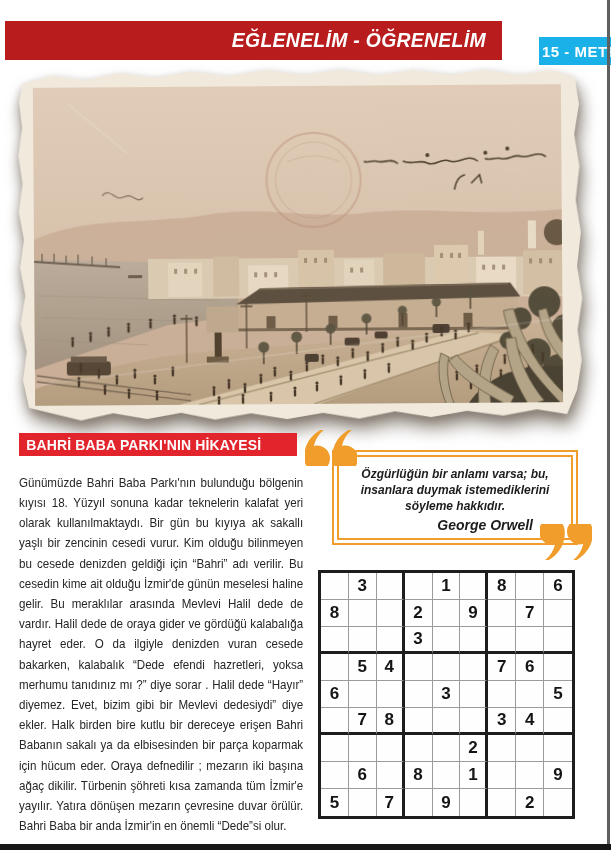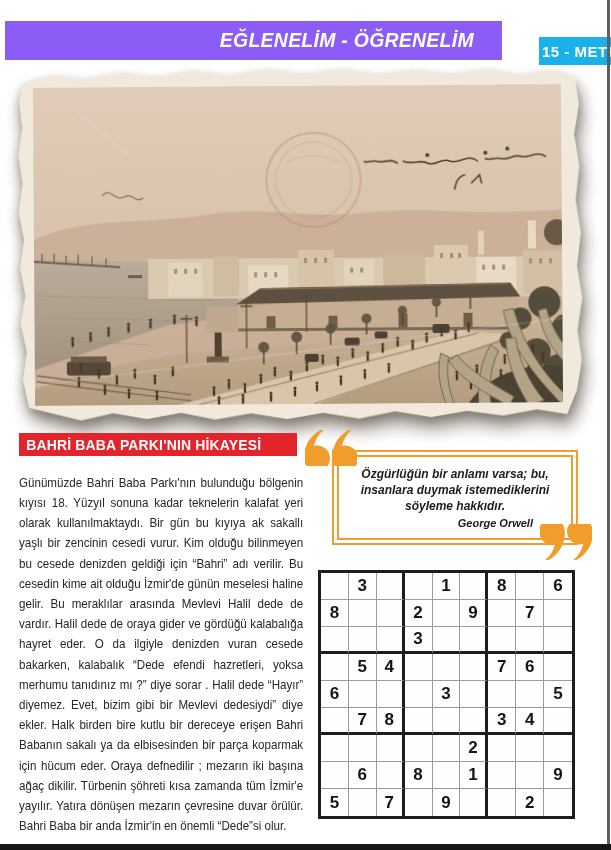--- a/index.html
+++ b/index.html
@@ -2,42 +2,42 @@
 <html><head>
 <meta charset="utf-8">
 <style>
   html,body{margin:0;padding:0;background:#ffffff;}
   .page{position:relative;width:611px;height:850px;background:#fff;overflow:hidden;
         font-family:"Liberation Sans",sans-serif;}
   
   .right-edge{position:absolute;right:1px;top:0;width:3px;height:850px;background:#5e5f61;}
   .bottom-edge{position:absolute;left:0;bottom:0;width:611px;height:6px;background:#171717;}
   
-  .banner{position:absolute;left:5px;top:21px;width:497px;height:39px;background:#8b5cf6;
-          display:flex;align-items:center;justify-content:flex-end;padding-right:28px;box-sizing:border-box;}
+  .banner{position:absolute;left:5px;top:21px;width:497px;height:39px;background:#b91c1c;
+          display:flex;align-items:center;justify-content:flex-end;padding-right:16px;box-sizing:border-box;}
   .banner span{color:#fff;font-style:italic;font-weight:bold;font-size:20px;letter-spacing:.3px;
                transform:scaleX(.97);transform-origin:right center;white-space:nowrap;}
   .badge{position:absolute;left:507px;top:37px;width:95px;height:28px;background:#1ab0e8;color:#fff;
          display:flex;align-items:center;justify-content:center;font-weight:bold;font-size:15px;letter-spacing:.5px;margin-left:32px;}
   
   .photo-wrap{position:absolute;left:8px;top:62px;width:584px;height:372px;transform:rotate(-.4deg);
               filter:drop-shadow(3px 10px 8px rgba(70,55,40,.5)) drop-shadow(0 4px 4px rgba(70,55,40,.35));}
   
   .title-bar{position:absolute;left:19px;top:433px;width:278px;height:23px;background:#e2242c;color:#fff;
              display:flex;align-items:center;overflow:visible;}
   .title-bar span{font-weight:bold;font-size:15.5px;padding-left:8px;transform:scaleX(.9);
                   transform-origin:left center;white-space:nowrap;letter-spacing:.2px;}
   .body-text{position:absolute;left:19px;top:460px;width:314px;transform:scaleX(.905);transform-origin:left top;
              font-size:12.8px;line-height:20.2px;text-align:justify;color:#262626;}
   
   .quote-box{position:absolute;left:332px;top:450px;width:246px;height:95px;border:2px solid #f09d2c;box-sizing:border-box;background:#fff;}
   .quote-inner{position:absolute;left:3px;top:3px;right:3px;bottom:3px;border:2px solid #f09d2c;box-sizing:border-box;
                padding:9px 10px 0;}
   .quote-text{font-weight:bold;font-style:italic;font-size:12px;line-height:16px;text-align:center;color:#1c1c1c;}
-  .quote-author{font-weight:bold;font-style:italic;font-size:11px;text-align:right;color:#1c1c1c;
+  .quote-author{font-weight:bold;font-style:italic;font-size:14px;text-align:right;color:#1c1c1c;
                 padding-right:28px;margin-top:3px;}
   .qmark{position:absolute;}
   .qmark svg{display:block;}
   
   .sudoku{position:absolute;left:318px;top:570px;width:257px;height:249px;border:3px solid #1d1d1d;
           box-sizing:border-box;display:grid;grid-template-columns:repeat(9,1fr);grid-template-rows:repeat(9,1fr);
           background:#fefefe;}
   .sudoku .cell{border-right:1px solid #9b9b9b;border-bottom:1px solid #9b9b9b;display:flex;align-items:center;
                 justify-content:center;font-weight:bold;font-size:17px;color:#141414;}
   .sudoku .cell.br{border-right:3px solid #1d1d1d;}

